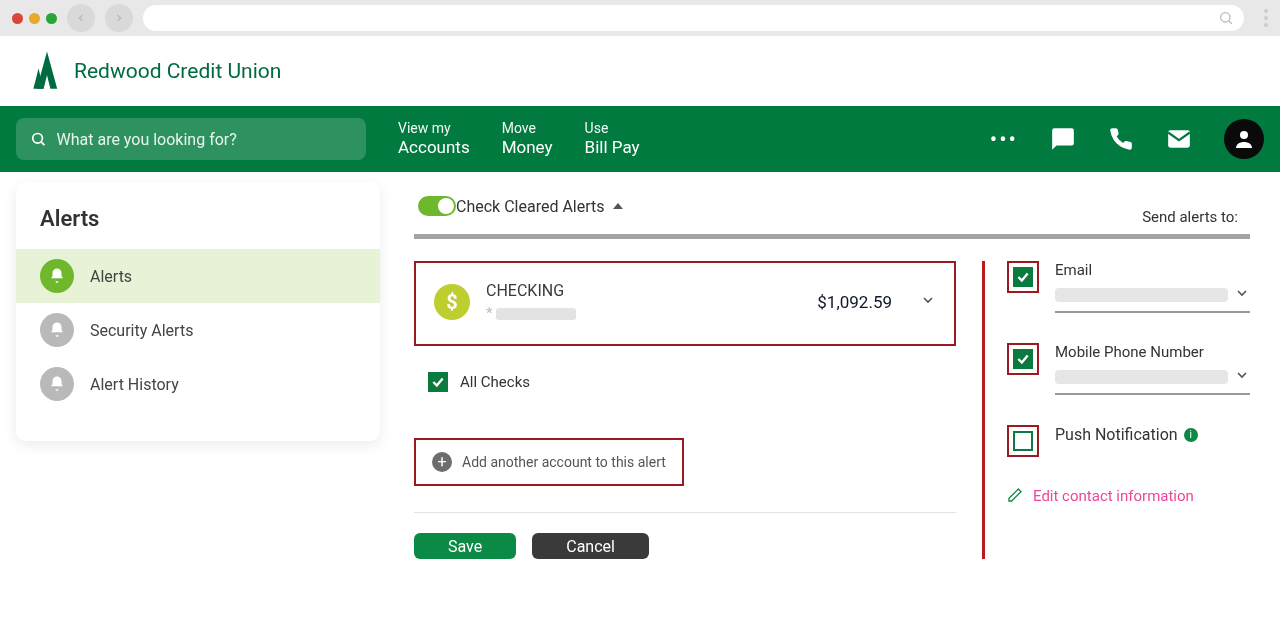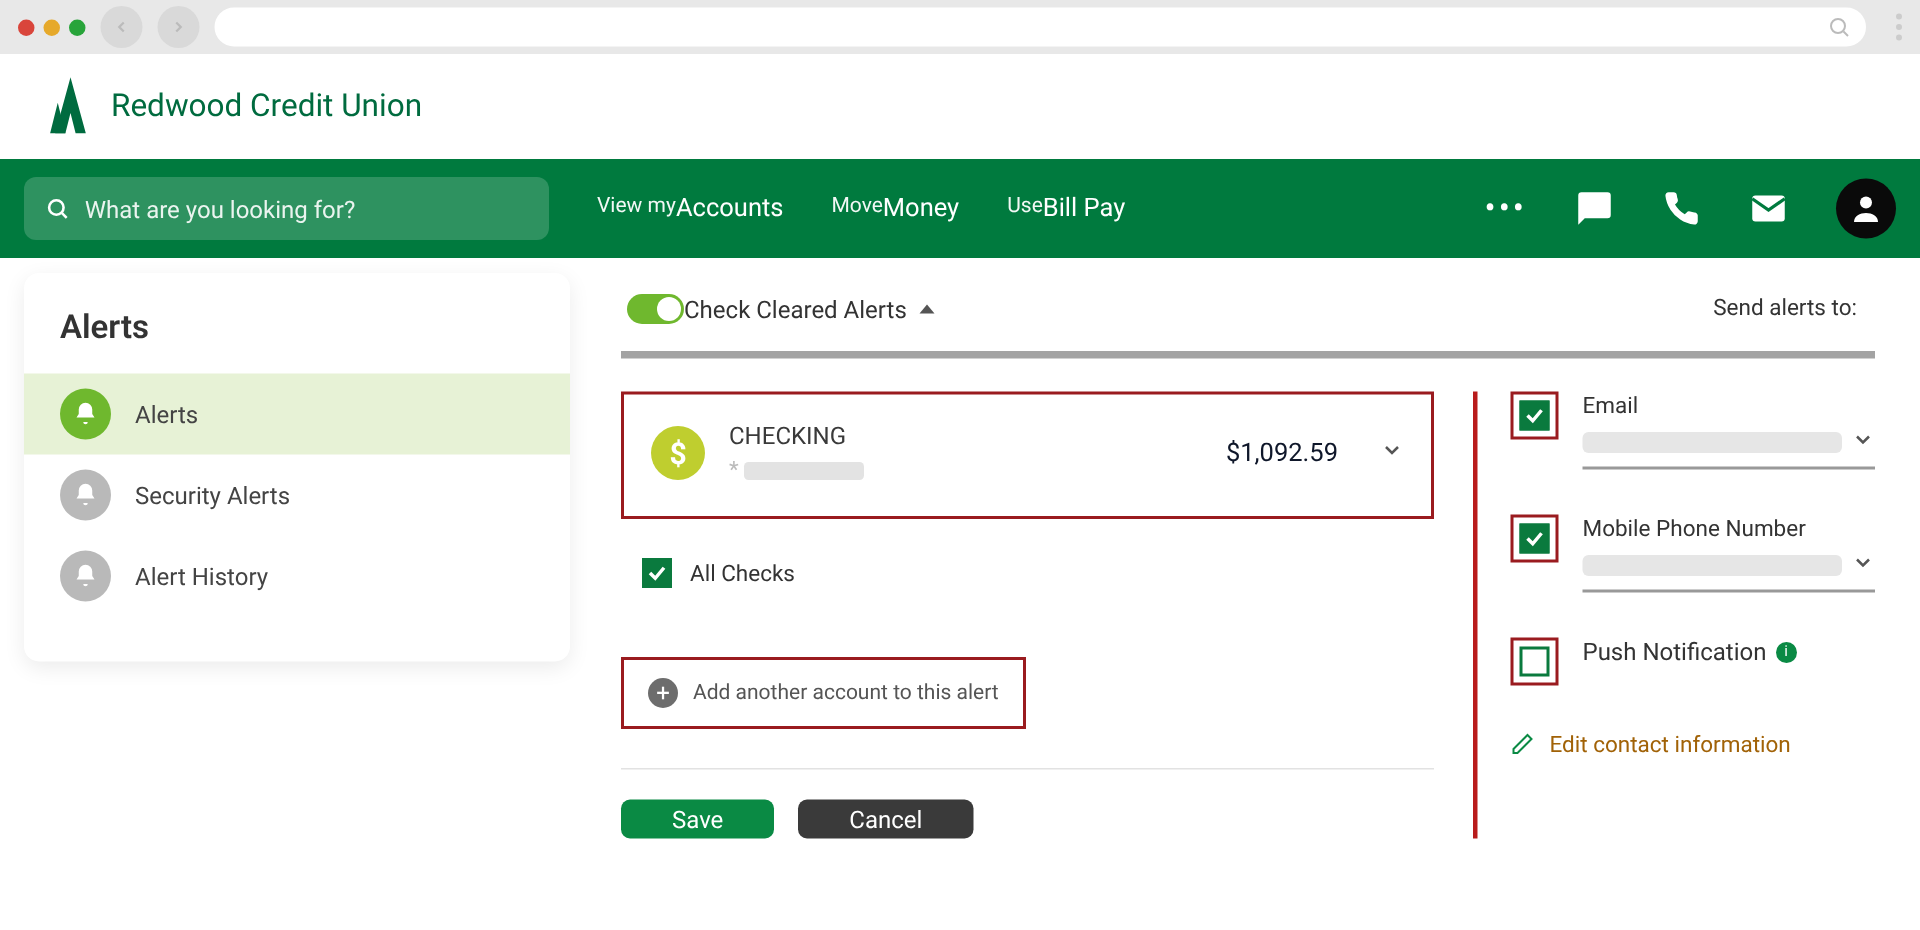--- a/index.html
+++ b/index.html
@@ -15,21 +15,21 @@
   .kebab span{width:4px;height:4px;border-radius:50%;background:#ccc}
   
   .brandbar{height:70px;display:flex;padding:0 30px;background:#fff}
   .logo{display:flex;align-items:center;gap:10px;color:#006b3f;font-size:21px}
   .logo svg{height:44px}
   
   .gnav{height:66px;background:#007a3e;display:flex;align-items:center;padding:0 16px;gap:32px;color:#fff}
   .searchpill{flex:0 0 350px;height:42px;background:rgba(255,255,255,0.18);border-radius:8px;display:flex;align-items:center;padding:0 14px;gap:10px}
   .searchpill input{background:transparent;border:none;outline:none;color:#fff;font-size:16px;width:100%}
   .searchpill input::placeholder{color:rgba(255,255,255,0.9)}
-  .gnav .col{display:flex;flex-direction:row;line-height:1.2}
+  .gnav .col{display:flex;flex-direction:column;line-height:1.2}
   .gnav .top{font-size:14px;opacity:.95}
   .gnav .bot{font-size:17px;font-weight:400}
   .gnav .spacer{flex:1}
   .gicon{width:26px;height:26px;color:#fff}
   .avatarwrap{width:40px;height:40px;border-radius:50%;background:#0a0a0a;display:flex;align-items:center;justify-content:center}
   
   .page{display:flex;padding:10px 0 0 0;background:#fff}
   .sidebar{width:380px;padding:0 0 0 16px}
   .card{background:#fff;border-radius:10px;box-shadow:0 4px 14px rgba(0,0,0,0.08);padding-bottom:30px}
   .card h2{font-size:22px;font-weight:600;padding:24px 24px 18px}
@@ -37,21 +37,21 @@
   .sitem.active{background:#e7f2d6}
   .sicn{width:34px;height:34px;border-radius:50%;display:flex;align-items:center;justify-content:center;color:#fff}
   .sicn.green{background:#6fb82e}
   .sicn.gray{background:#b9b9b9}
   
   .main{flex:1;padding:6px 30px 20px 34px}
   .togglerow{display:flex;align-items:center;padding:8px 0 18px 4px;border-bottom:5px solid #a3a3a3;position:relative}
   .switch{width:38px;height:20px;border-radius:10px;background:#6fb82e;position:relative}
   .switch::after{content:"";position:absolute;right:2px;top:2px;width:16px;height:16px;border-radius:50%;background:#fff}
   .togglerow .caret{width:0;height:0;border-left:5px solid transparent;border-right:5px solid transparent;border-bottom:6px solid #555;margin-left:8px}
-  .sendto{position:absolute;right:12px;top:8px;font-size:15px}
+  .sendto{position:absolute;right:12px;top:20px;font-size:15px}
   .cols{display:flex;gap:26px;margin-top:22px}
   .left{flex:1}
   .right{width:268px;border-left:3px solid #b91c1c;padding-left:22px}
   .acctbox{border:2px solid #9a1b1f;padding:18px 18px 22px;display:flex;align-items:center;gap:16px;position:relative}
   .dollarcirc{width:36px;height:36px;border-radius:50%;background:#bfce2f;color:#fff;display:flex;align-items:center;justify-content:center;font-size:20px;font-weight:700}
   .acctname{font-size:16px;color:#3a3a3a}
   .mask{color:#bbb;font-size:15px;margin-top:4px}
   .mask span.blur{display:inline-block;width:80px;height:12px;background:#e3e3e3;border-radius:3px;vertical-align:middle;margin-left:4px}
   .acctbal{margin-left:auto;color:#0f172a;font-size:17px}
   .chev{margin-left:12px;color:#555}
@@ -67,21 +67,21 @@
   .btn.save{background:#0a8a44}
   .btn.cancel{background:#3a3a3a}
   
   .opt{display:flex;align-items:flex-start;gap:16px;margin-bottom:30px}
   .optbody{flex:1}
   .optlabel{font-size:15px;margin-bottom:6px}
   .valrow{display:flex;align-items:center;border-bottom:2px solid #999;padding-bottom:6px}
   .blurval{flex:1;height:14px;background:#e6e6e6;border-radius:4px}
   .ddarr{color:#555;margin-left:6px}
   .redwrap{border:2px solid #9a1b1f;padding:4px;display:inline-flex}
-  .editrow{display:flex;align-items:center;gap:10px;color:#a16207;font-size:15px;margin-top:18px}
+  .editrow{display:flex;align-items:flex-start;gap:10px;color:#ec4899;font-size:15px;margin-top:18px}
   .infoc{width:14px;height:14px;border-radius:50%;background:#0a8a44;color:#fff;font-size:10px;display:inline-flex;align-items:center;justify-content:center;margin-left:6px}
 </style>
 </head>
 <body>
 
 <div class="chrome">
   <div class="traffic">
     <div class="tdot tred"></div>
     <div class="tdot tyel"></div>
     <div class="tdot tgrn"></div>

